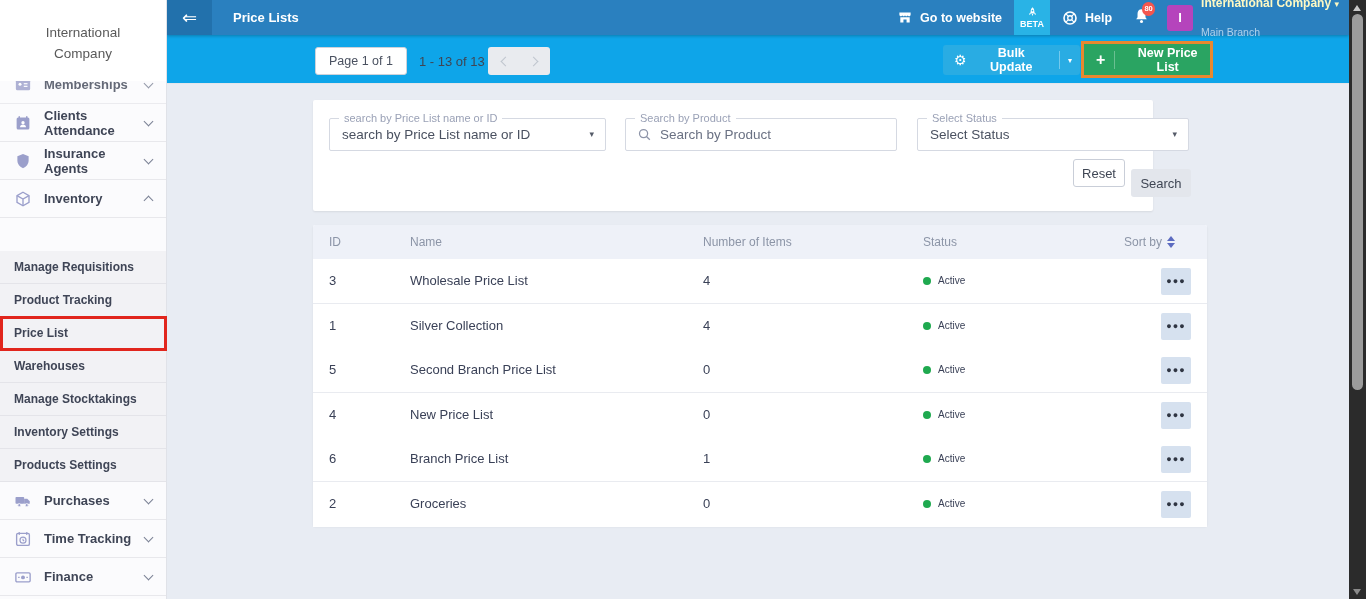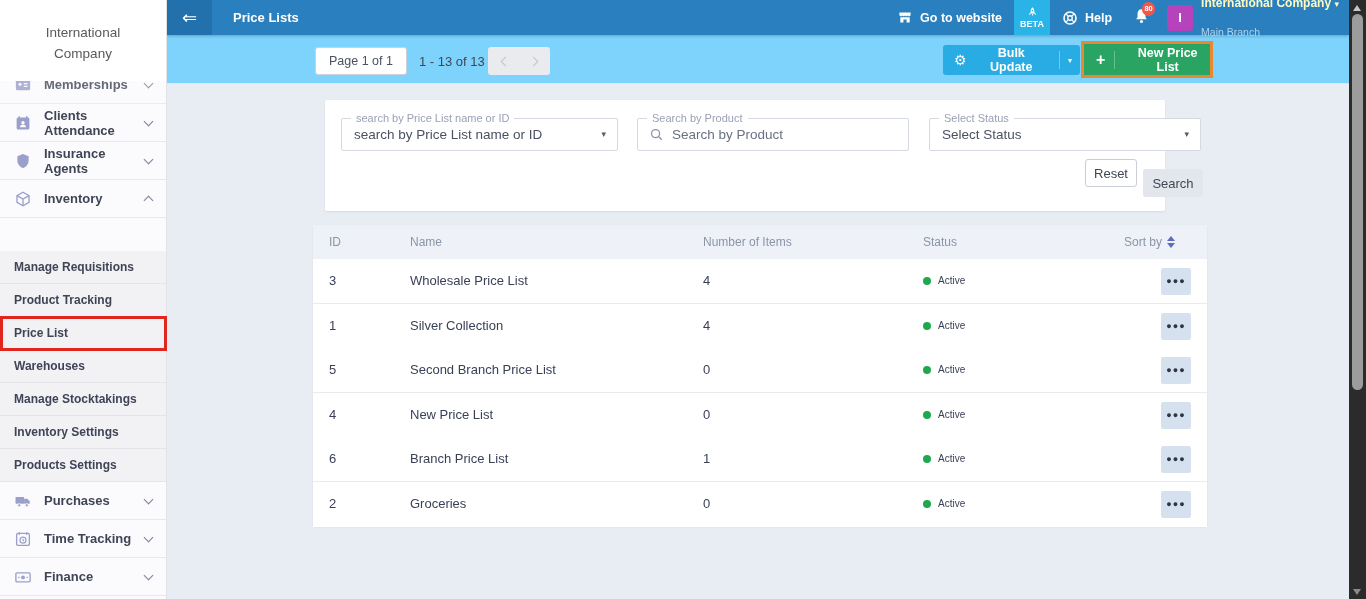--- a/index.html
+++ b/index.html
@@ -32,42 +32,42 @@
   .bellwrap { position:relative; margin-left:20px; cursor:pointer; }
   .badge { position:absolute; top:-4px; left:10px; min-width:13px; height:13px; border-radius:7px; background:#F4564E; color:#fff; font-size:7.5px; font-weight:bold; display:flex; align-items:center; justify-content:center; padding:7px 2px; }
   .acct { display:flex; align-items:center; margin-left:16px; margin-right:10px; cursor:pointer; }
   .avatar { width:26px; height:26px; border-radius:3px; background:#B544BC; color:#fff; font-size:13px; font-weight:bold; display:flex; align-items:center; justify-content:center; }
   .acct-txt { margin-left:8px; line-height:12px; }
   .acct-name { color:#fef9c3; font-size:12px; font-weight:bold; }
   .acct-branch { color:#AFD2EC; font-size:10.5px; margin-top:16px; }
   .caret { font-family:"DejaVu Sans",sans-serif; font-size:9px; }
 
   
-  .toolbar { position:absolute; left:167px; top:35px; width:1182px; height:49px; background:#7dd3fc; border-bottom:1px solid #E3E5EA; z-index:1;text-decoration:underline; }
+  .toolbar { position:absolute; left:167px; top:35px; width:1182px; height:49px; background:#0ea5e9; border-bottom:1px solid #E3E5EA; z-index:1;text-decoration:underline; }
   .pagebox { position:absolute; left:148px; top:12px; width:92px; height:28px; border:1px solid #CDD2DA; border-radius:3px; background:#fff; font-size:12.5px; color:#4A5160; display:flex; align-items:center; justify-content:center; cursor:pointer; }
   .range { position:absolute; left:252px; top:12px; height:28px; display:flex; align-items:center; font-size:13px; color:#3F4654; }
   .pgnav { position:absolute; left:321px; top:12px; width:62px; height:28px; background:#E9EBEF; border-radius:3px; display:flex; }
   .pgbtn { flex:1; display:flex; align-items:center; justify-content:center; cursor:pointer; }
   .pgbtn .chev { border-color:#BFC5CE; }
   .chev.left { transform:rotate(135deg); margin:0 0 0 3px; }
   .chev.right { transform:rotate(-45deg); margin:0 3px 0 0; }
   .bulkbtn { position:absolute; left:776px; top:10px; width:137px; height:30px; background:#29ACE3; border:none; border-radius:3px; color:#fff; display:flex; align-items:center; cursor:pointer; font-family:inherit; }
   .bulkbtn .gear { font-family:"DejaVu Sans",sans-serif; font-size:14px; margin:0 9px 0 11px; }
   .bulkbtn .blabel { font-size:12.5px; font-weight:bold; }
   .bulkbtn .bdiv { width:1px; height:18px; background:rgba(255,255,255,.35); margin-left:12px; }
   .bulkbtn .caret { margin:0 8px; font-size:8px; }
   .annot-orange { position:absolute; left:914px; top:6px; width:132px; height:37px; border:3px solid #E8882F; }
   .newbtn { position:absolute; left:0; top:0; width:126px; height:31px; background:#2AA462; border:none; color:#fff; display:flex; align-items:center; cursor:pointer; font-family:inherit; }
   .newbtn .plus { font-size:16px; font-weight:bold; margin:0 9px 0 12px; }
   .newbtn .ndiv { width:1px; height:18px; background:rgba(255,255,255,.3); margin-right:10px; }
   .newbtn .nlabel { font-size:12.5px; font-weight:bold; }
 
   
   .card { position:absolute; background:#fff; box-shadow:0 1px 2px rgba(0,0,0,.08); border-radius:2px; }
-  .filtercard { left:313px; top:100px; width:840px; height:111px;margin-left:12px; }
+  .filtercard { left:313px; top:100px; width:840px; height:111px; }
   .fieldset { position:absolute; top:18px; height:33px; border:1px solid #D5D9E2; border-radius:2px; background:#fff; }
   .fieldset .legend { position:absolute; top:-7px; left:9px; background:#fff; padding:0 5px; font-size:11px; color:#9AA1B6; white-space:nowrap; }
   .fieldset .fval { position:absolute; left:12px; top:0; line-height:31px; font-size:13.5px; color:#4A5160; white-space:nowrap; }
   .fieldset .fcaret { position:absolute; right:11px; top:0; line-height:31px; font-size:9px; color:#555B68; font-family:"DejaVu Sans",sans-serif; }
   .fs1 { left:16px; width:277px; cursor:pointer; }
   .fs2 { left:312px; width:272px; }
   .fs2 .fval { left:34px; color:#6A7183; }
   .fs2 svg { position:absolute; left:11px; top:8px; }
   .fs3 { left:604px; width:272px; cursor:pointer; }
   .resetbtn { position:absolute; left:760px; top:59px; width:52px; height:28px; background:#fff; border:1px solid #C9CED8; border-radius:3px; font-size:13px; color:#3F4654; cursor:pointer; font-family:inherit; }

